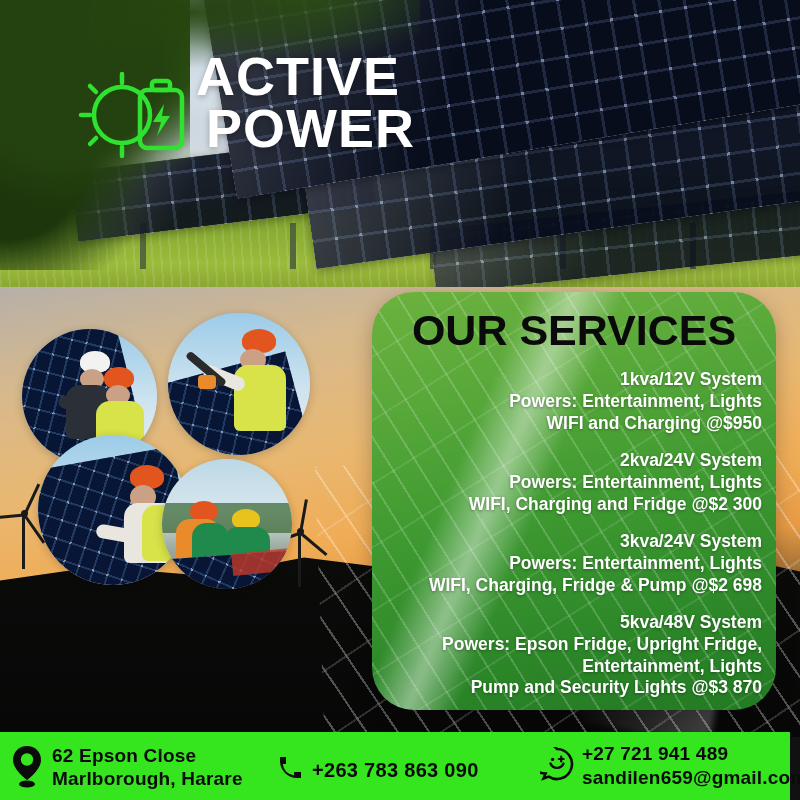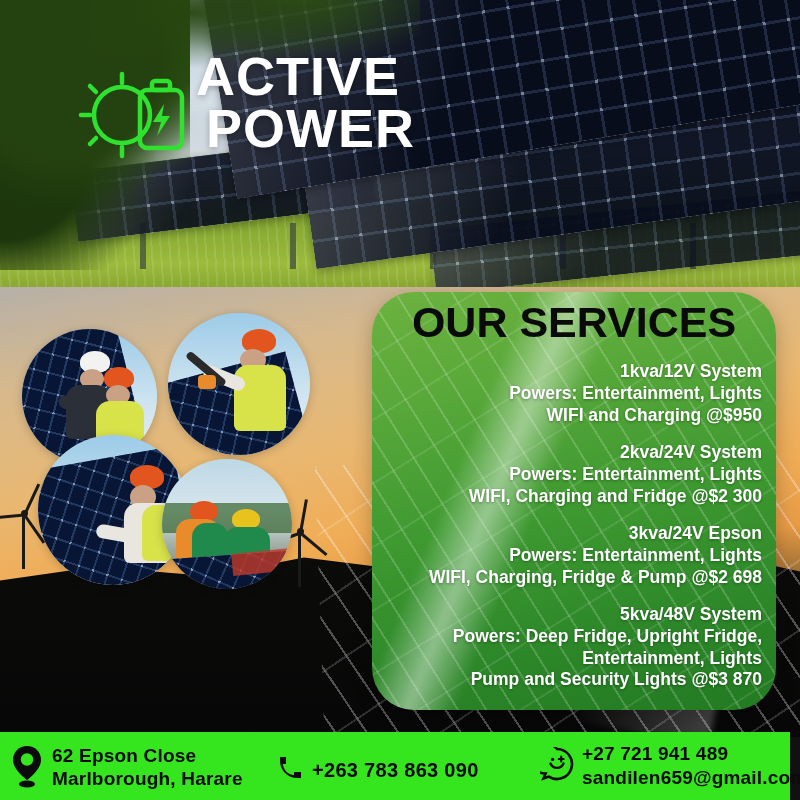--- a/index.html
+++ b/index.html
@@ -99,21 +99,21 @@
   .services { position:absolute; left:372px; top:292px; width:404px; height:418px;
     border-radius:42px; overflow:hidden;
     background:linear-gradient(168deg,#6cb23f 0%,#5aa93a 22%,#3f9a31 50%,#2f8a2a 74%,#227a22 100%);
     box-shadow:0 6px 20px rgba(0,0,0,.25); }
   .svc-tex { position:absolute; inset:0;
     background:repeating-linear-gradient(58deg,rgba(255,255,255,.18) 0px,rgba(255,255,255,.18) 2px,rgba(255,255,255,0) 2px,rgba(255,255,255,0) 24px),
                repeating-linear-gradient(148deg,rgba(255,255,255,.10) 0px,rgba(255,255,255,.10) 2px,rgba(255,255,255,0) 2px,rgba(255,255,255,0) 54px); }
   .svc-sheen { position:absolute; left:70px; top:-40px; width:90px; height:520px;
     background:linear-gradient(90deg,rgba(255,255,255,0) 0%,rgba(255,255,255,.45) 50%,rgba(255,255,255,0) 100%);
     transform:rotate(22deg); filter:blur(2px); }
-  .svc-inner { position:relative; padding:8px 14px 0; text-align:center; }
+  .svc-inner { position:relative; padding:16px 14px 0; text-align:center; }
   .svc-title { font-size:43px; font-weight:bold; color:#0a0a0a; letter-spacing:0px; line-height:1.05; }
   .svc-block { margin-top:16px; color:#ffffff; font-weight:bold; font-size:17.5px; line-height:1.24;
     text-shadow:0 1px 3px rgba(0,0,0,.35);text-align:right; }
   .svc-block .nm { display:block; }
   .svc-block .ln { display:block; }
 
   
   .footer { position:absolute; left:0; bottom:0; width:790px; height:68px; background:#35e61f; }
   .f-item { position:absolute; display:flex; align-items:center; color:#0b0b0b; font-weight:bold; }
   .f-addr { left:10px; top:12px; }
@@ -270,28 +270,28 @@
         <span class="ln">WIFI and Charging @$950</span>
       </div>
 
       <div class="svc-block">
         <span class="nm">2kva/24V System</span>
         <span class="ln">Powers: Entertainment, Lights</span>
         <span class="ln">WIFI, Charging and Fridge @$2 300</span>
       </div>
 
       <div class="svc-block">
-        <span class="nm">3kva/24V Epson</span>
+        <span class="nm">3kva/24V System</span>
         <span class="ln">Powers: Entertainment, Lights</span>
         <span class="ln">WIFI, Charging, Fridge &amp; Pump @$2 698</span>
       </div>
 
       <div class="svc-block">
         <span class="nm">5kva/48V System</span>
-        <span class="ln">Powers: Deep Fridge, Upright Fridge,</span>
+        <span class="ln">Powers: Epson Fridge, Upright Fridge,</span>
         <span class="ln">Entertainment, Lights</span>
         <span class="ln">Pump and Security Lights @$3 870</span>
       </div>
     </div>
   </div>
 
   <div class="footer">
 
     <div class="f-item f-addr">
       <span class="f-ico">

